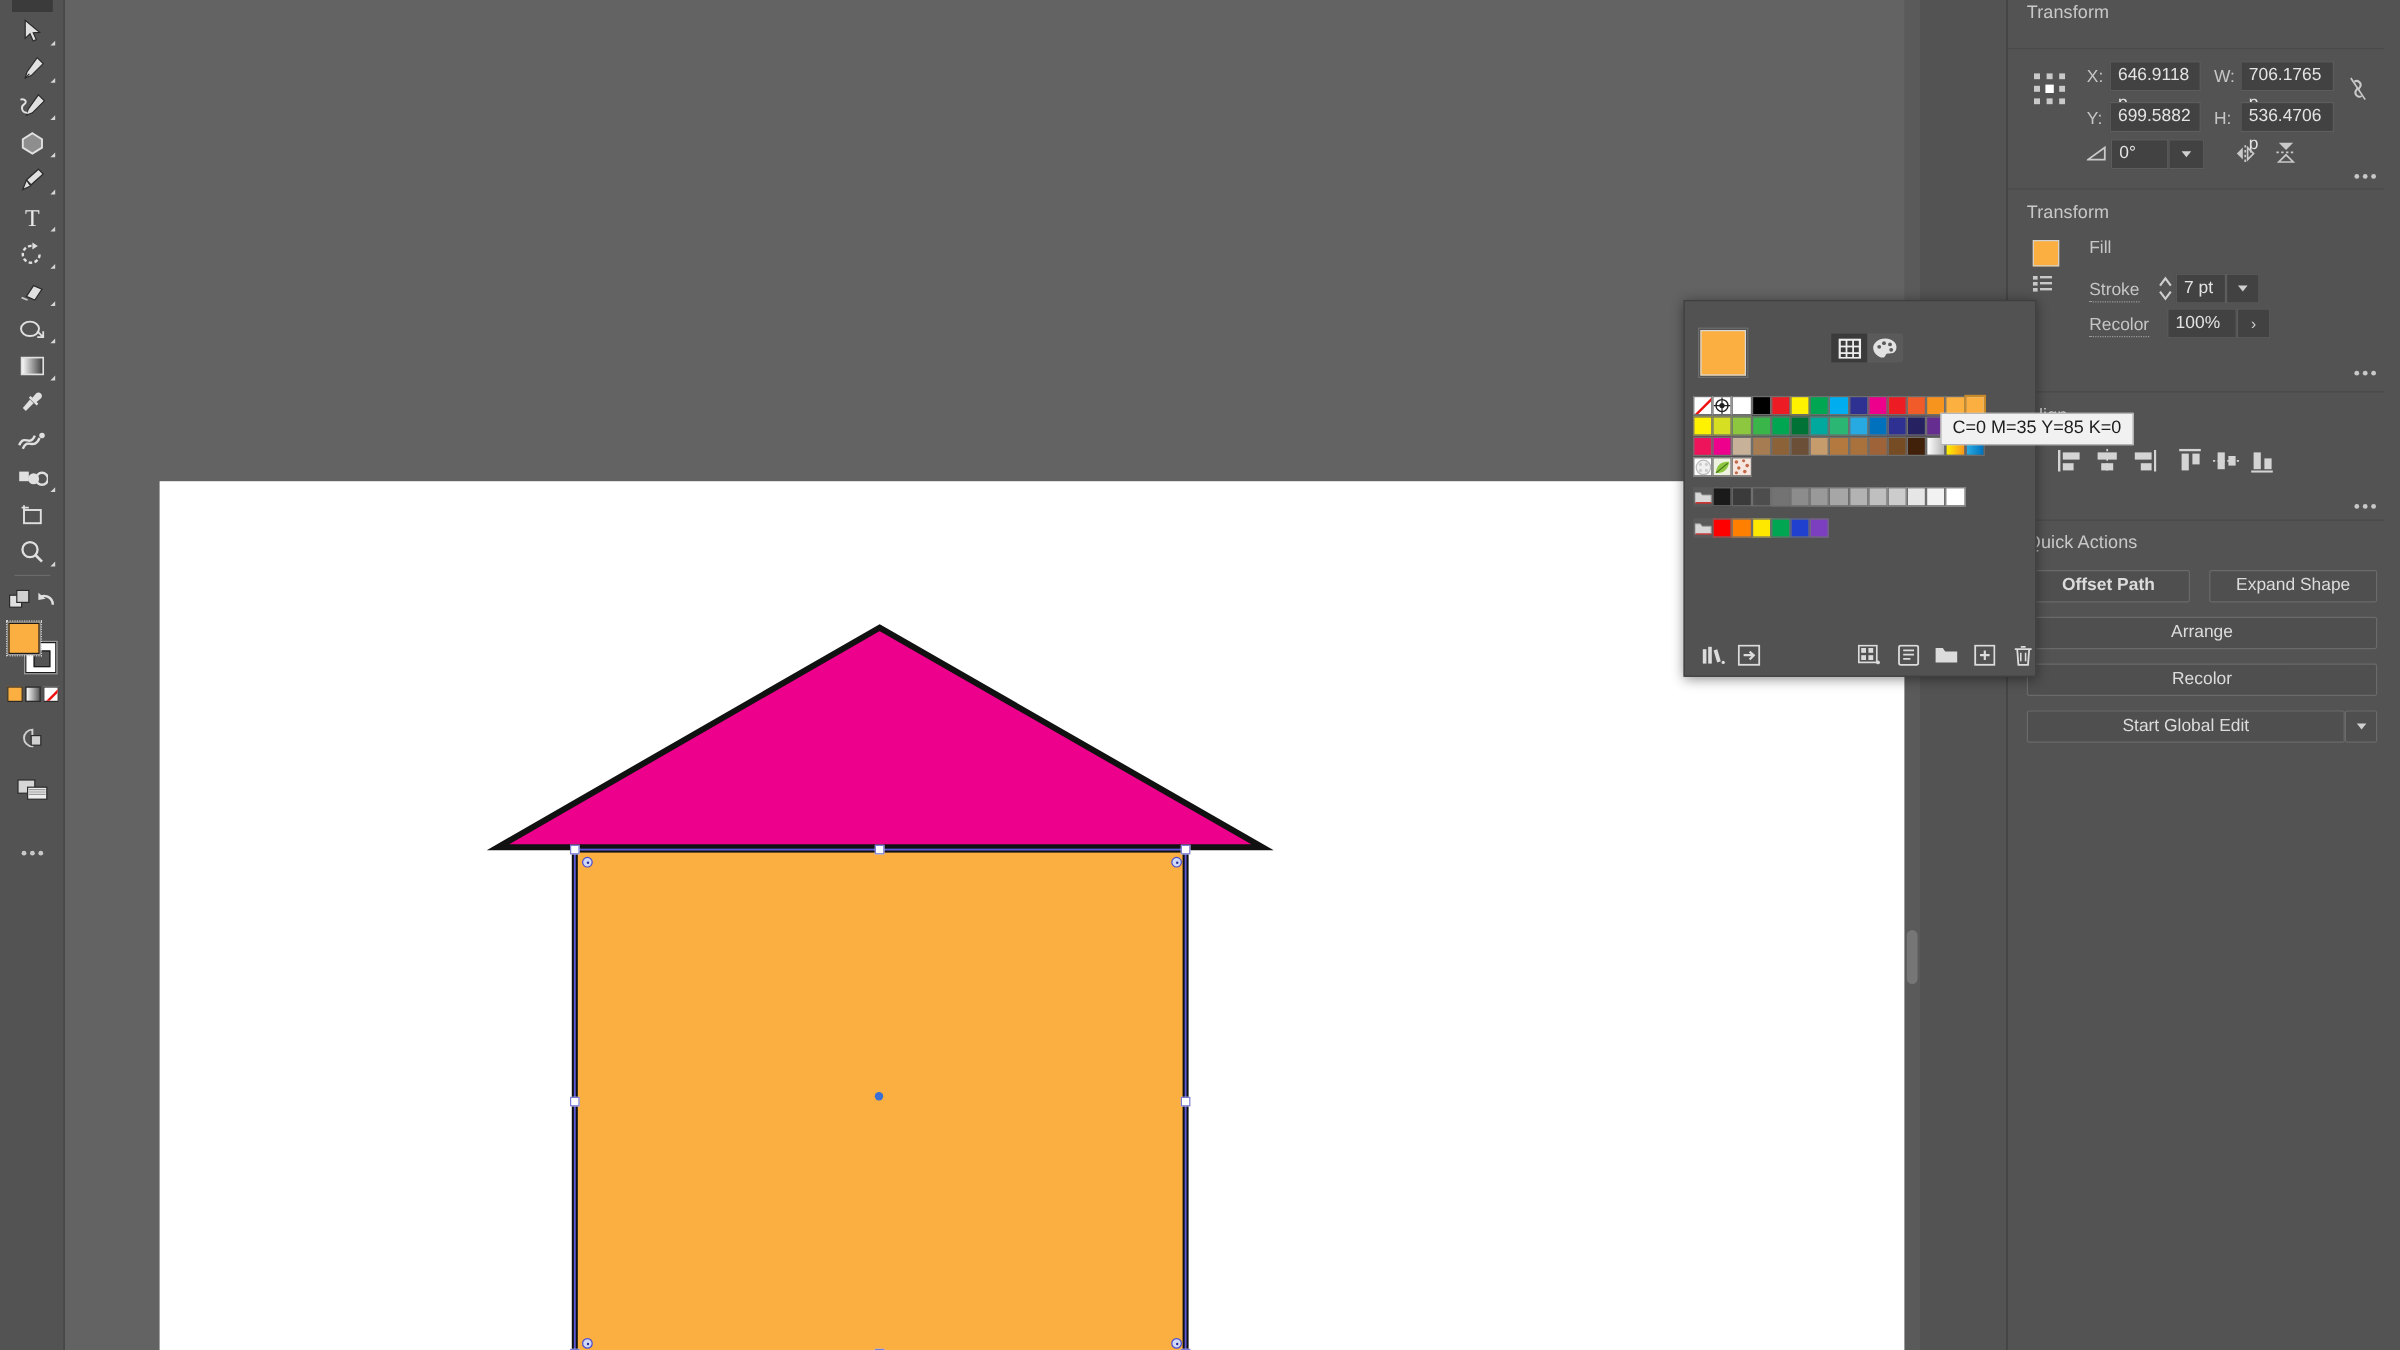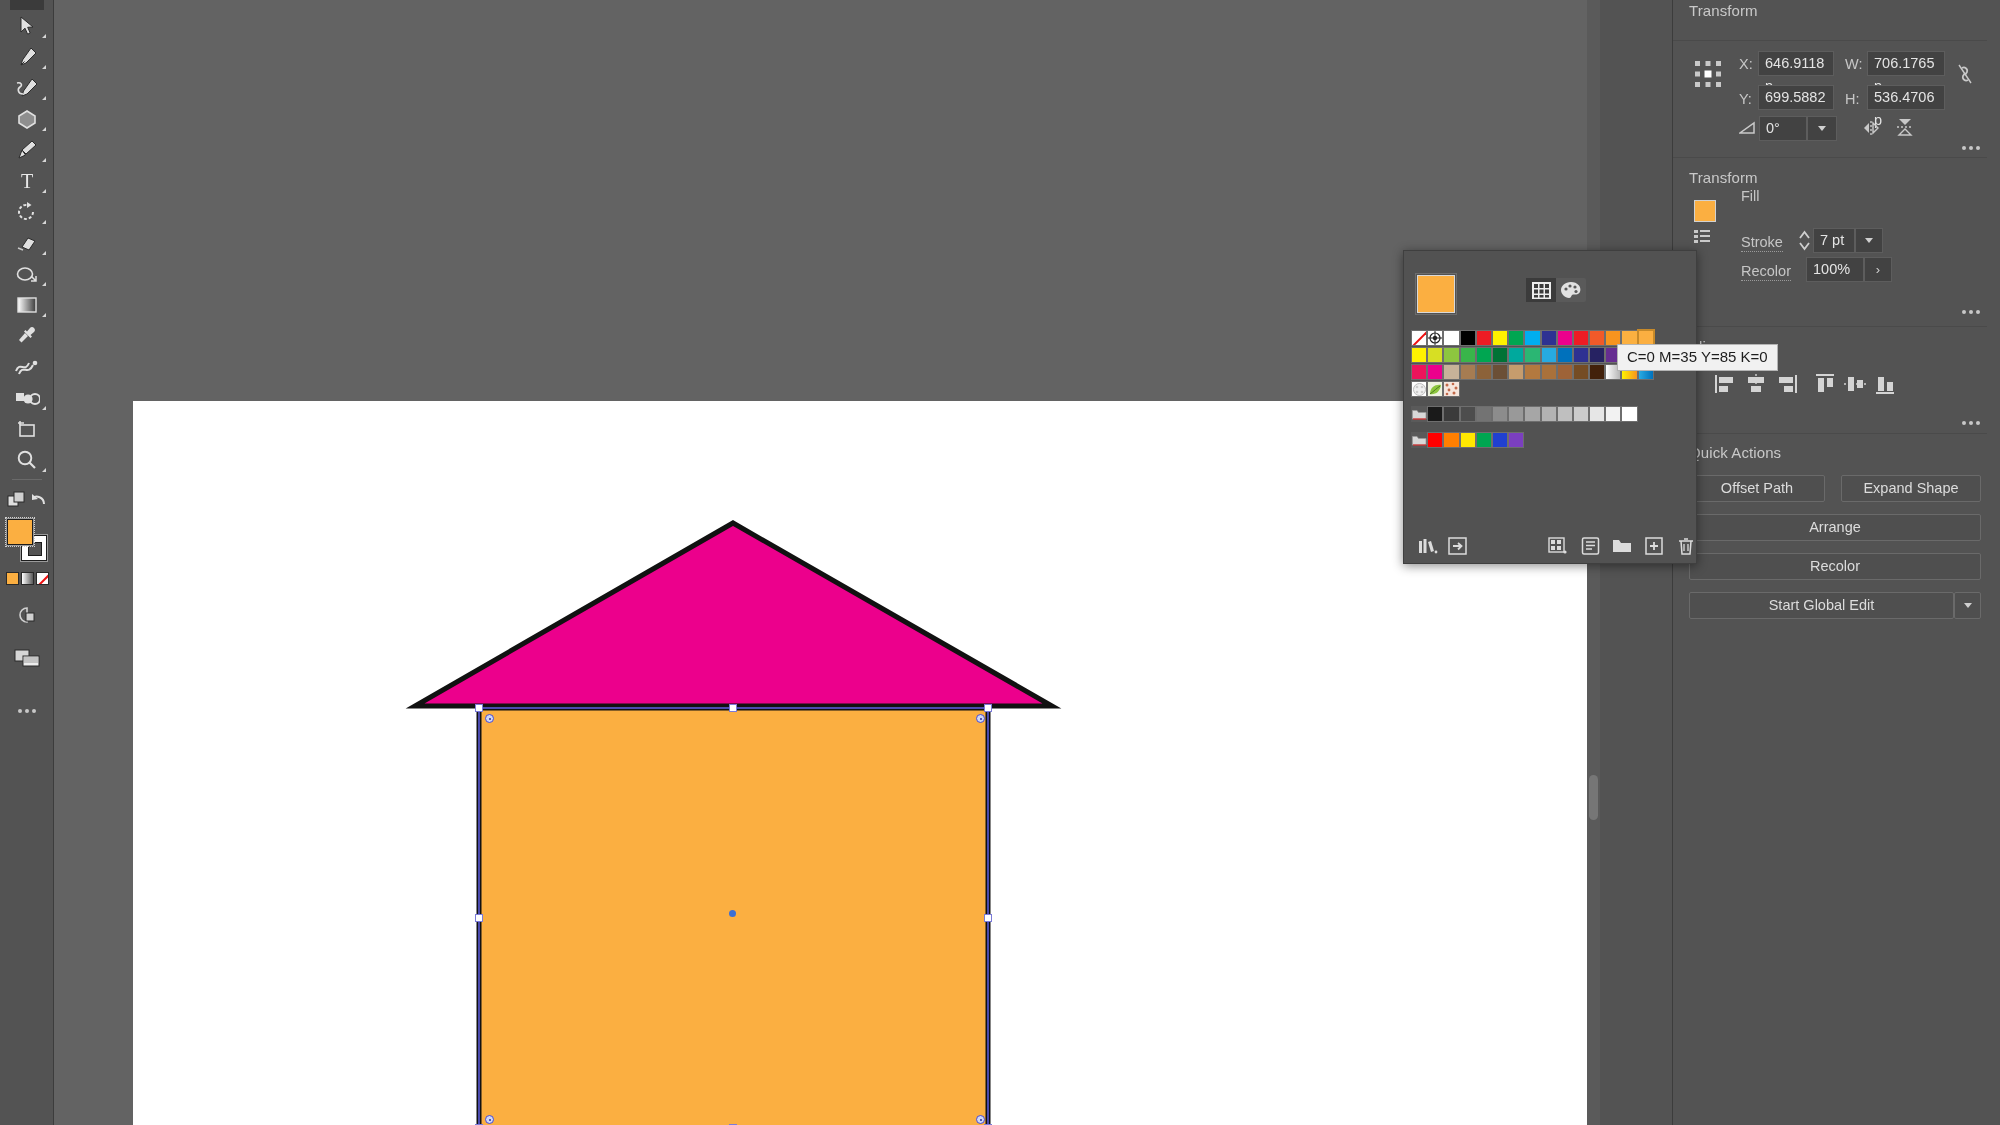--- a/index.html
+++ b/index.html
@@ -490,21 +490,21 @@
     </div>
 
     <div class="hr"></div>
 
     <div class="prop-pad" style="padding-top:11px;">
       <div class="sec-title">Transform</div>
     </div>
 
     <div style="position:relative;height:140px;">
       <div style="position:absolute;left:21px;top:14px;width:22px;height:22px;background:#FBAF41;border:1px solid #d2d2d2;"></div>
-      <span class="lbl" style="position:absolute;left:68px;top:2px;">Fill</span>
+      <span class="lbl" style="position:absolute;left:68px;top:13px;">Fill</span>
 
       <div style="position:absolute;left:21px;top:44px;">
         <svg width="16" height="14" viewBox="0 0 16 14">
             <g fill="#c9c9c9">
               <rect x="0" y="0" width="4" height="3"></rect>
               <rect x="6" y="0" width="10" height="2"></rect>
               <rect x="0" y="5" width="4" height="3"></rect>
               <rect x="6" y="5" width="10" height="2"></rect>
               <rect x="0" y="10" width="4" height="3"></rect>
               <rect x="6" y="10" width="10" height="2"></rect>
@@ -602,21 +602,21 @@
       </div>
     </div>
 
     <div class="hr"></div>
 
     <div class="prop-pad" style="padding-top:10px;">
       <div class="sec-title">Quick Actions</div>
     </div>
 
     <div style="position:relative;height:150px;padding:0 16px;">
-      <div class="btn" style="position:absolute;left:16px;top:14px;width:136px;">Offset Path</div>
+      <div class="btn" style="position:absolute;left:16px;top:14px;width:136px;font-weight:bold;">Offset Path</div>
       <div class="btn" style="position:absolute;left:168px;top:14px;width:140px;">Expand Shape</div>
       <div class="btn" style="position:absolute;left:16px;top:53px;width:292px;">Arrange</div>
       <div class="btn" style="position:absolute;left:16px;top:92px;width:292px;">Recolor</div>
       <div class="btn" style="position:absolute;left:16px;top:131px;width:265px;">Start Global Edit</div>
       <div class="btn" style="position:absolute;left:281px;top:131px;width:27px;display:flex;align-items:center;justify-content:center;">
         <span class="caret"></span>
       </div>
     </div>
 
     <div id="props-scroll"></div>

